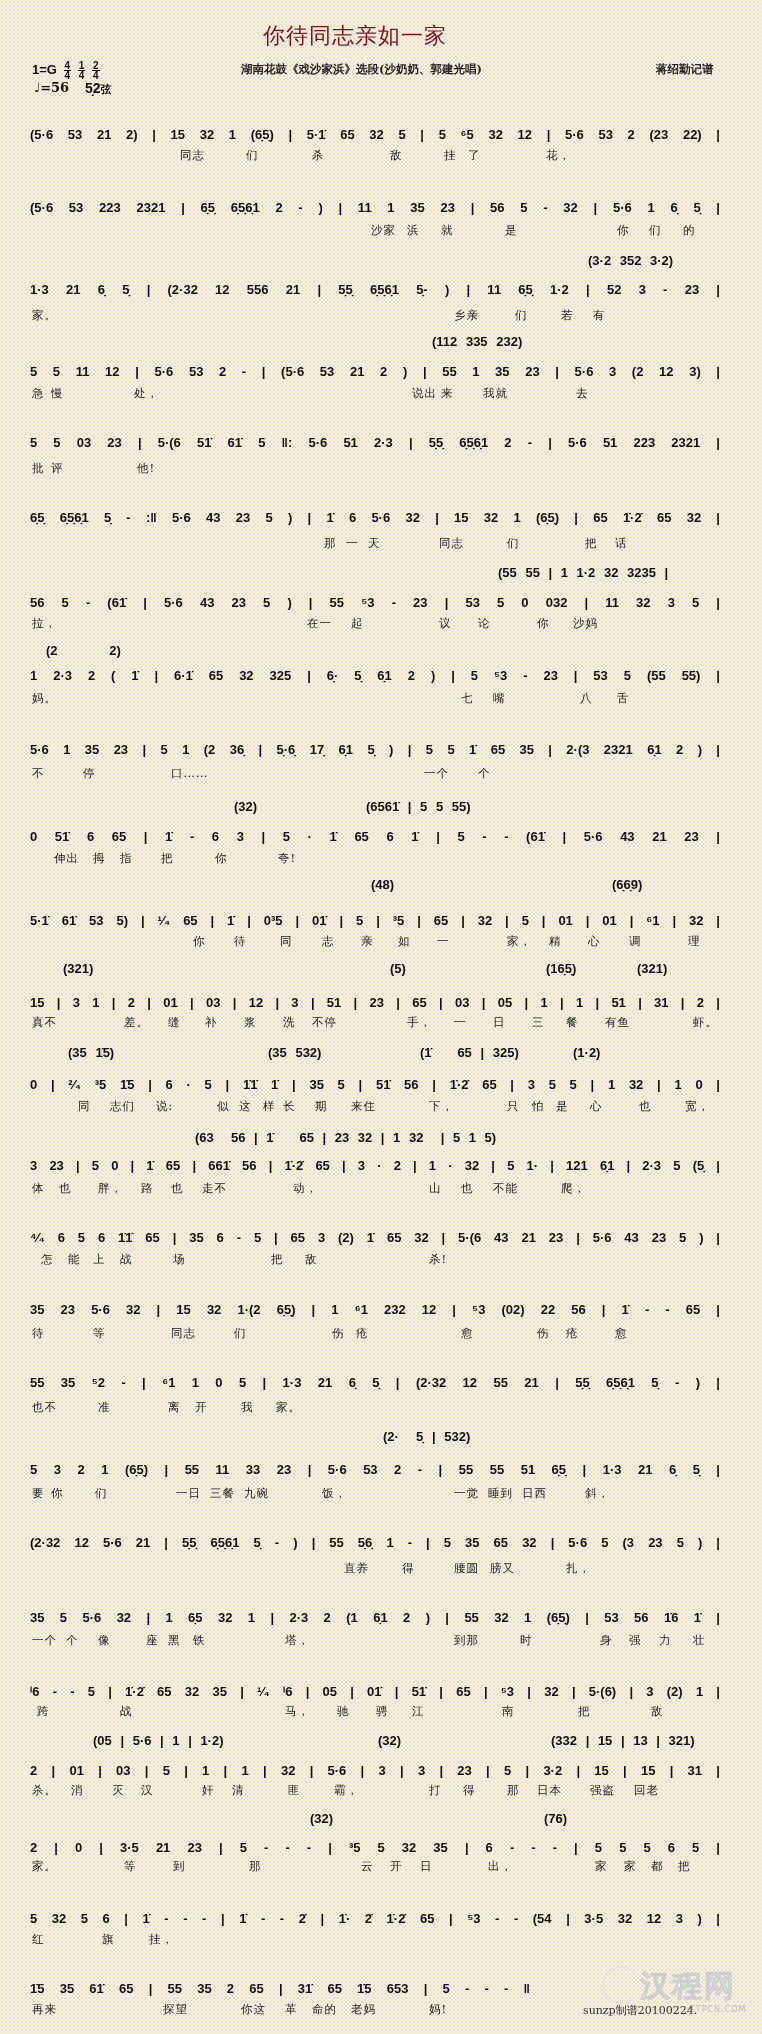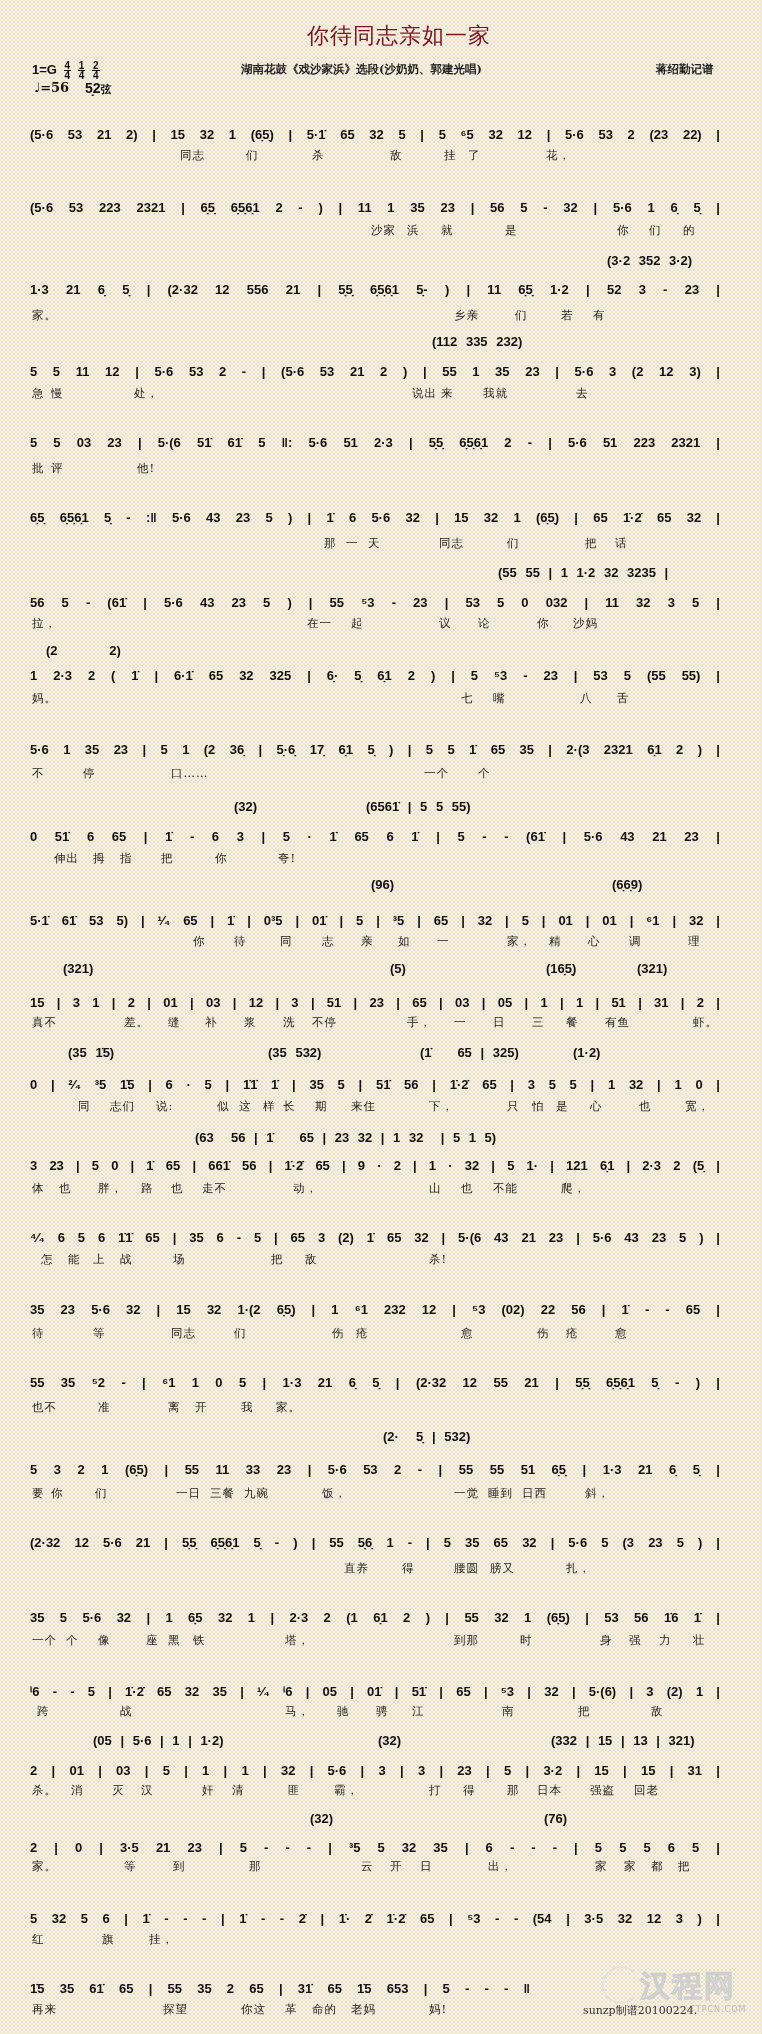--- a/index.html
+++ b/index.html
@@ -7,21 +7,21 @@
     width:762px;height:2034px;position:relative;overflow:hidden;
     background-color:#fbf8e6;
     background-image:
       radial-gradient(circle,#e4d4e2 0.7px,transparent 1.1px),
       radial-gradient(circle,#efe3b4 0.7px,transparent 1.1px);
     background-size:4px 4px,4px 4px;
     background-position:0 0,2px 2px;
     font-family:"DejaVu Sans",sans-serif;color:#111;
   }
   .title{position:absolute;left:263px;top:21px;font-size:22px;color:#7a1426;
-    font-family:"DejaVu Serif",serif;letter-spacing:1px;white-space:nowrap;padding-left:44px;}
+    font-family:"DejaVu Serif",serif;letter-spacing:1px;white-space:nowrap;}
   .hdr{position:absolute;white-space:nowrap;font-weight:bold;}
   .key{left:32px;top:60px;font-family:"Liberation Sans",sans-serif;font-size:13px;line-height:20px;}
   .frac{display:inline-block;vertical-align:middle;text-align:center;font-size:10px;line-height:9px;margin-left:3px;font-family:"Liberation Sans",sans-serif;}
   .frac span{display:block;}
   .frac .num{border-bottom:1px solid #111;padding:0 1px;}
   .tempo{left:34px;top:80px;font-size:13px;font-family:"DejaVu Serif",serif;}
   .tuning{left:85px;top:80px;font-size:13px;}
   .tuning b{font-family:"Liberation Sans",sans-serif;font-size:14px;}
   .tuning small{font-size:11px;font-family:"DejaVu Serif",serif;}
   .subtitle{left:241px;top:62px;font-size:11.5px;font-family:"DejaVu Serif",serif;color:#222;}
@@ -71,21 +71,21 @@
   <span class="ly" style="top:222px;left:371px">沙家</span>
   <span class="ly" style="top:222px;left:407px">浜</span>
   <span class="ly" style="top:222px;left:441px">就</span>
   <span class="ly" style="top:222px;left:505px">是</span>
   <span class="ly" style="top:222px;left:617px">你</span>
   <span class="ly" style="top:222px;left:649px">们</span>
   <span class="ly" style="top:222px;left:683px">的</span>
 </div>
 
 <div>
-  <div class="ab" style="top:252px;left:607px">(3·2 352 3·2)</div>
+  <div class="ab" style="top:252px;left:588px">(3·2 352 3·2)</div>
   <div class="nt" style="top:281px">1·3 21 6̣ 5̣ | (2·32 12 556 21 | 5̣5̣ 6̣5̣6̣1 5̣- ) | 11 6̣5̣ 1·2 | 52 3 - 23 |</div>
   <span class="ly" style="top:307px;left:32px">家。</span>
   <span class="ly" style="top:307px;left:454px">乡亲</span>
   <span class="ly" style="top:307px;left:515px">们</span>
   <span class="ly" style="top:307px;left:561px">若</span>
   <span class="ly" style="top:307px;left:593px">有</span>
 </div>
 
 <div>
   <div class="ab" style="top:333px;left:432px">(112 335 232)</div>
@@ -154,21 +154,21 @@
   <div class="nt" style="top:828px">0 51̇ 6 65 | 1̇ - 6 3 | 5 · 1̇ 65 6 1̇ | 5 - - (61̇ | 5·6 43 21 23 |</div>
   <span class="ly" style="top:850px;left:54px">伸出</span>
   <span class="ly" style="top:850px;left:93px">拇</span>
   <span class="ly" style="top:850px;left:120px">指</span>
   <span class="ly" style="top:850px;left:161px">把</span>
   <span class="ly" style="top:850px;left:215px">你</span>
   <span class="ly" style="top:850px;left:278px">夸!</span>
 </div>
 
 <div>
-  <div class="ab" style="top:876px;left:371px">(96)</div>
+  <div class="ab" style="top:876px;left:371px">(48)</div>
   <div class="ab" style="top:876px;left:612px">(6̣6̣9)</div>
   <div class="nt" style="top:912px">5·1̇ 61̇ 53 5) | ¹⁄₄ 65 | 1̇ | 0³5 | 01̇ | 5 | ³5 | 65 | 32 | 5 | 01 | 01 | ⁶1 | 32 |</div>
   <span class="ly" style="top:933px;left:193px">你</span>
   <span class="ly" style="top:933px;left:234px">待</span>
   <span class="ly" style="top:933px;left:280px">同</span>
   <span class="ly" style="top:933px;left:322px">志</span>
   <span class="ly" style="top:933px;left:361px">亲</span>
   <span class="ly" style="top:933px;left:398px">如</span>
   <span class="ly" style="top:933px;left:437px">一</span>
   <span class="ly" style="top:933px;left:507px">家，</span>
@@ -219,21 +219,21 @@
   <span class="ly" style="top:1098px;left:507px">只</span>
   <span class="ly" style="top:1098px;left:532px">怕</span>
   <span class="ly" style="top:1098px;left:556px">是</span>
   <span class="ly" style="top:1098px;left:590px">心</span>
   <span class="ly" style="top:1098px;left:639px">也</span>
   <span class="ly" style="top:1098px;left:685px">宽，</span>
 </div>
 
 <div>
   <div class="ab" style="top:1129px;left:195px">(63  56 | 1̇   65 | 23 32 | 1 32  | 5 1 5)</div>
-  <div class="nt" style="top:1157px">3 23 | 5 0 | 1̇ 65 | 661̇ 56 | 1̇·2̇ 65 | 9 · 2 | 1 · 32 | 5 1· | 121 6̣1 | 2·3 2 (5̣ |</div>
+  <div class="nt" style="top:1157px">3 23 | 5 0 | 1̇ 65 | 661̇ 56 | 1̇·2̇ 65 | 3 · 2 | 1 · 32 | 5 1· | 121 6̣1 | 2·3 5 (5̣ |</div>
   <span class="ly" style="top:1180px;left:32px">体</span>
   <span class="ly" style="top:1180px;left:59px">也</span>
   <span class="ly" style="top:1180px;left:98px">胖，</span>
   <span class="ly" style="top:1180px;left:141px">路</span>
   <span class="ly" style="top:1180px;left:171px">也</span>
   <span class="ly" style="top:1180px;left:202px">走不</span>
   <span class="ly" style="top:1180px;left:293px">动，</span>
   <span class="ly" style="top:1180px;left:429px">山</span>
   <span class="ly" style="top:1180px;left:461px">也</span>
   <span class="ly" style="top:1180px;left:493px">不能</span>

